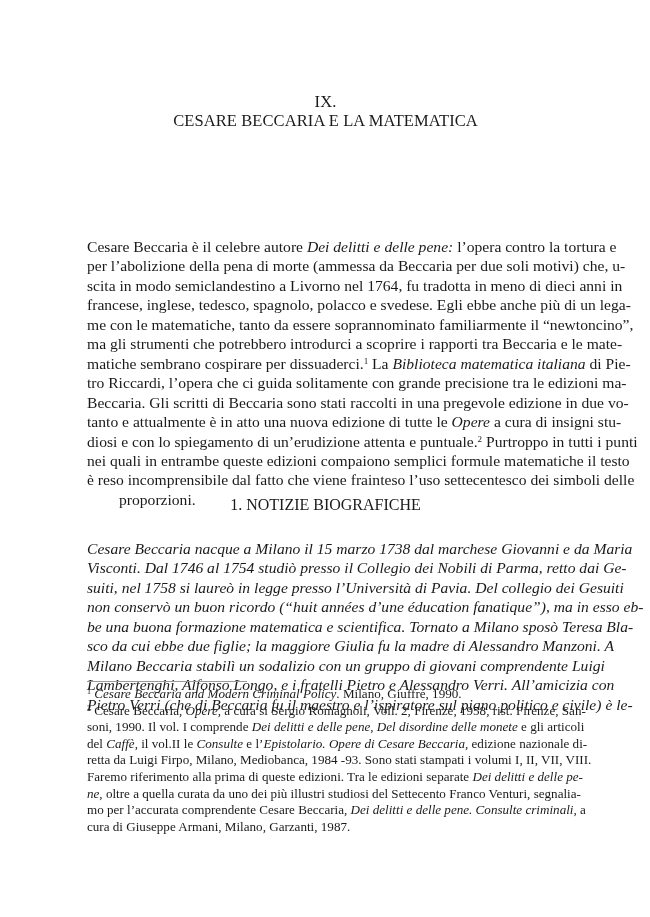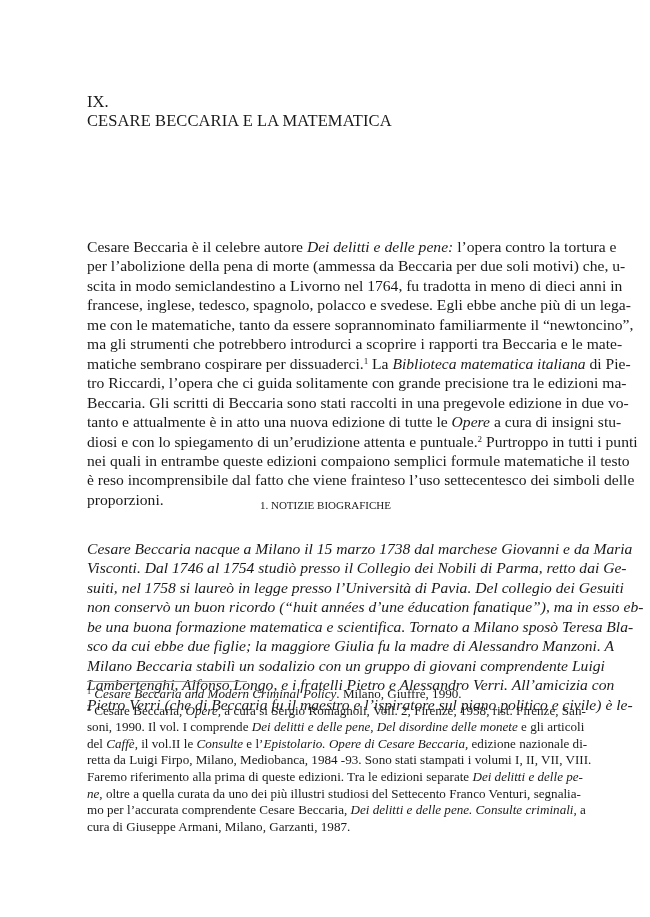--- a/index.html
+++ b/index.html
@@ -19,20 +19,21 @@
       position: absolute;
       left: 87px;
       top: 0;
       width: 477px;
     }
     .chapter-head {
       position: absolute;
       top: 92px;
       left: 0;
       width: 477px;
+      text-align: center;
       font-size: 16.5px;
       line-height: 19px;
       letter-spacing: 0.1px;
     }
     .body-text {
       position: absolute;
       left: 0;
       width: 477px;
       font-size: 15.6px;
       line-height: 19.45px;
@@ -41,30 +42,31 @@
     }
     .body-text .ln {
       display: block;
       text-align: justify;
       text-align-last: justify;
       white-space: nowrap;
       overflow: visible;
     }
     .body-text .ln.last {
       text-align-last: left;
+      margin-left: 32px;
     }
     .para1 { top: 237px; }
     .para2 { top: 539px; font-style: italic; }
     .section-heading {
       position: absolute;
       top: 496px;
       left: 0;
       width: 477px;
       text-align: center;
-      font-size: 11px;
+      font-size: 16px;
       line-height: 18px;
     }
     .fn-rule {
       position: absolute;
       top: 681px;
       left: 0;
       width: 160px;
       height: 0;
       border-top: 1px solid #9a9a9a;
     }

